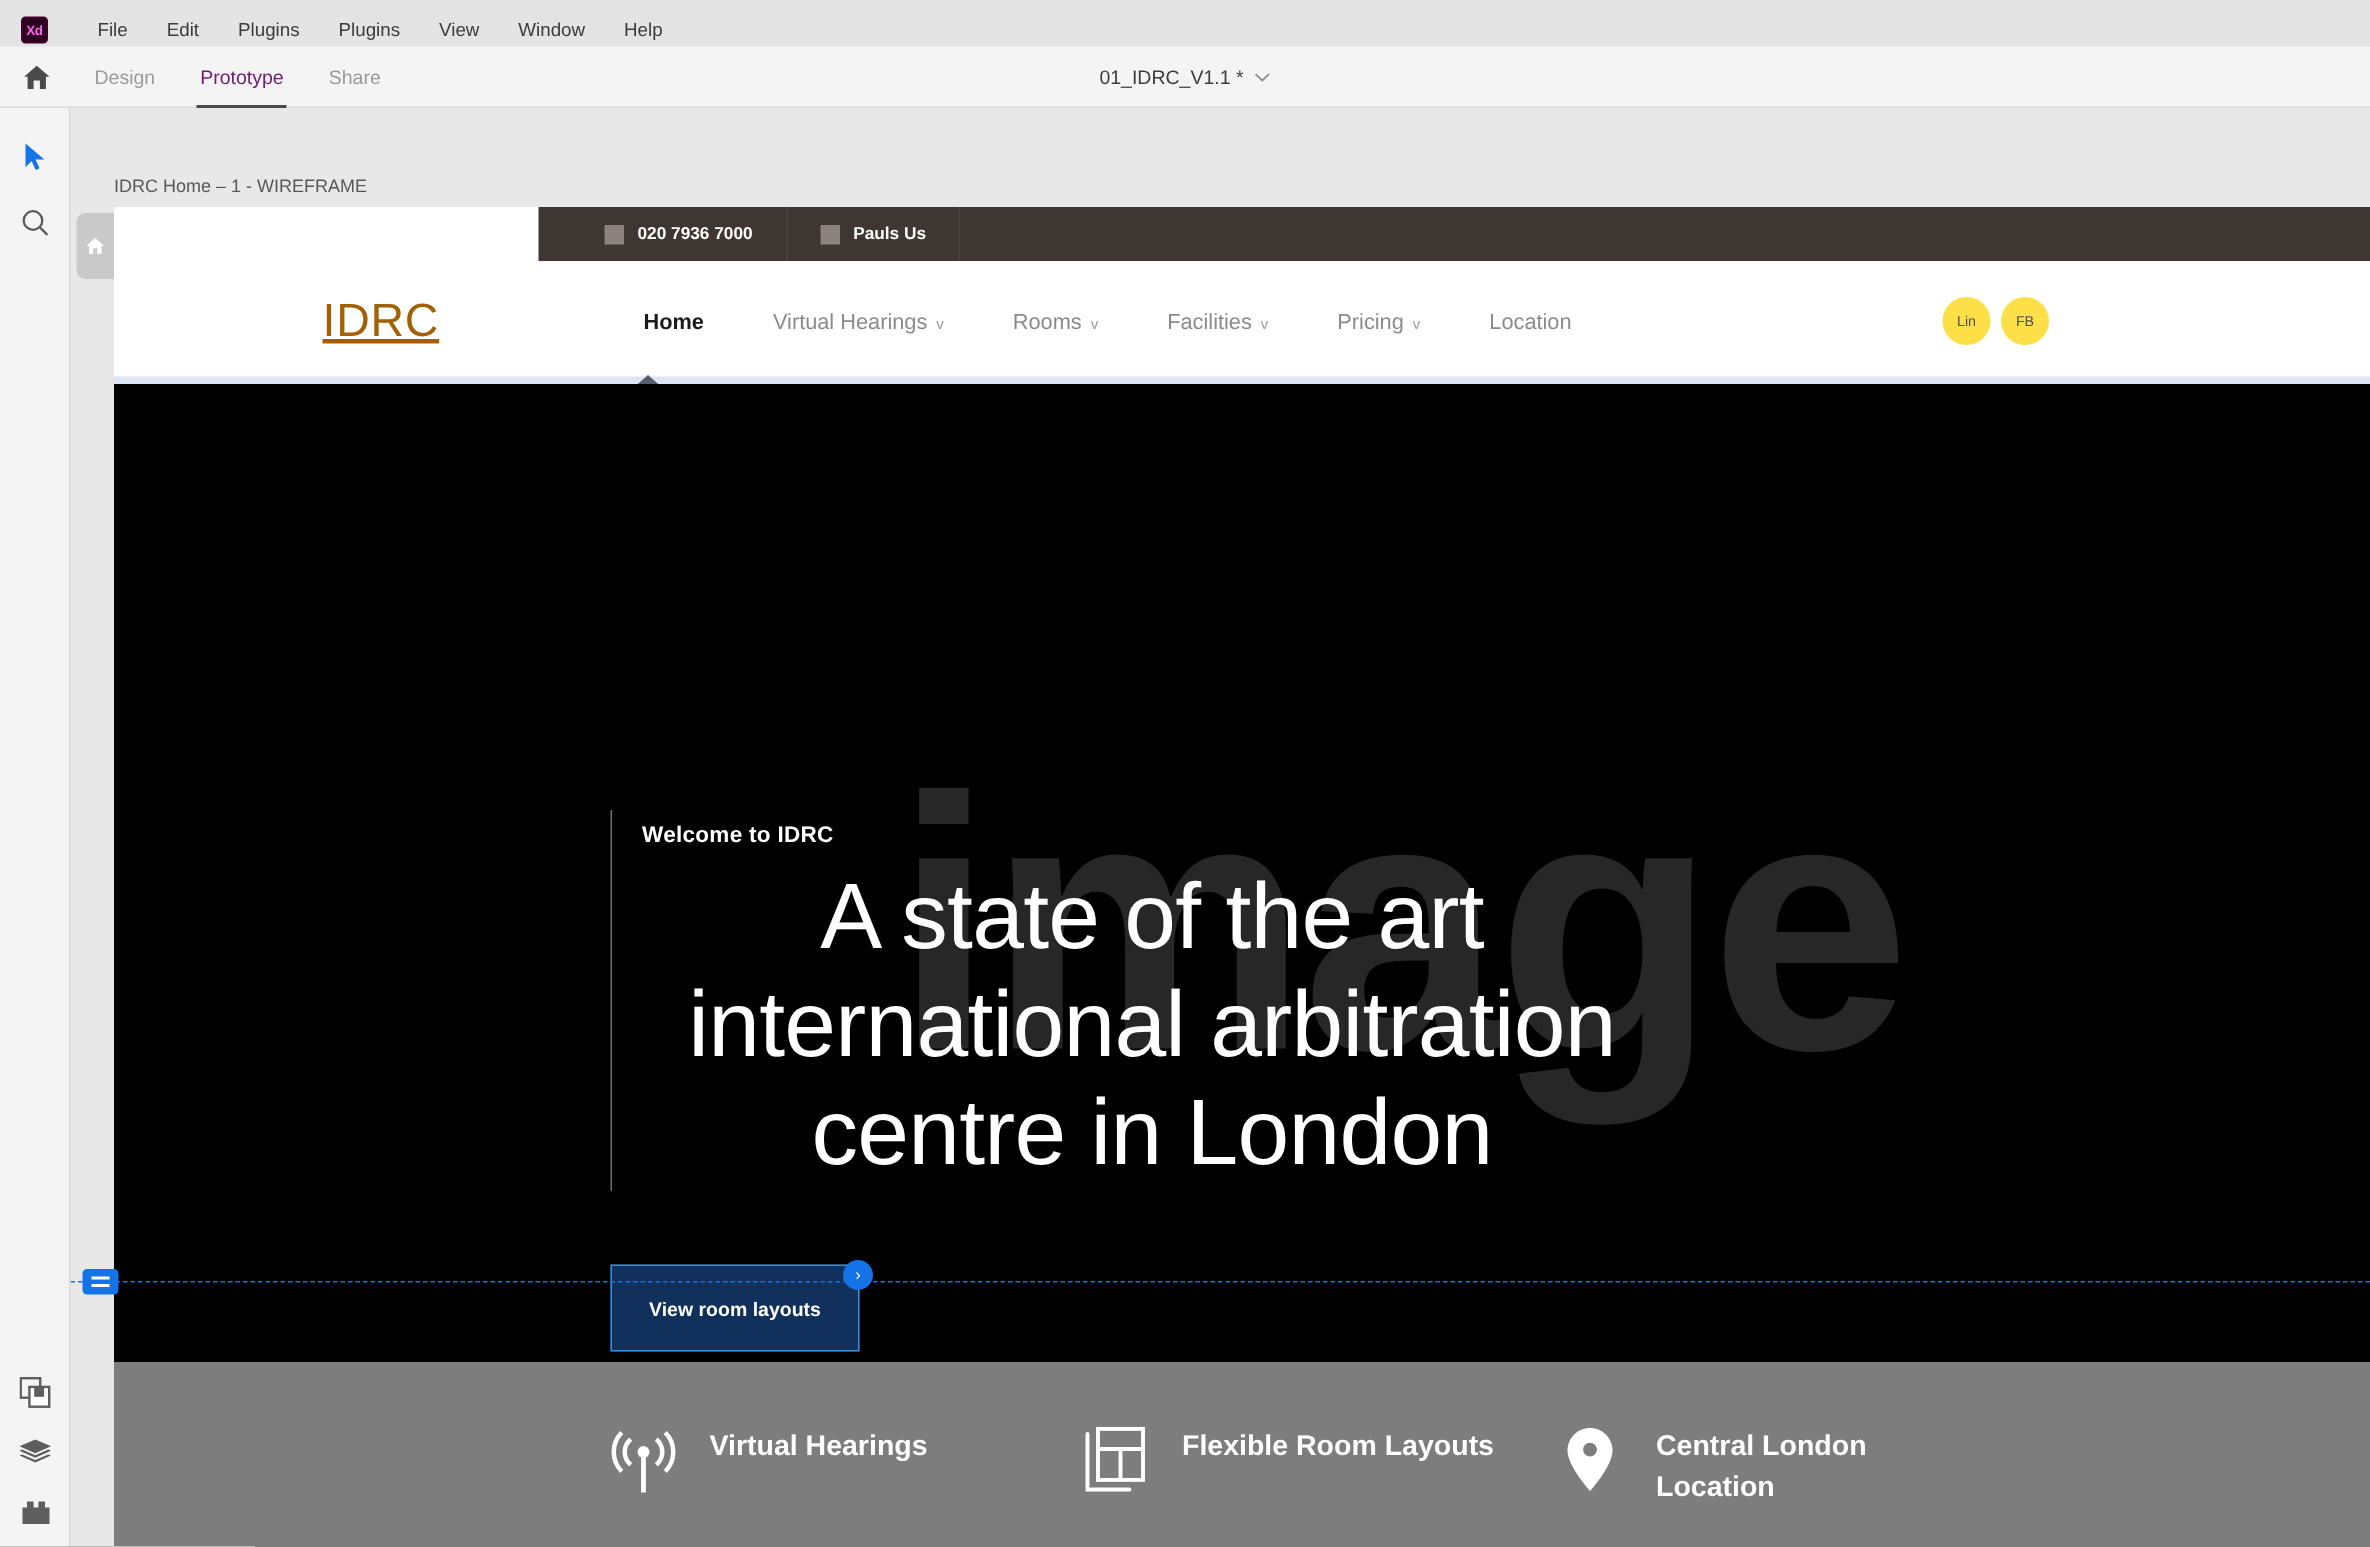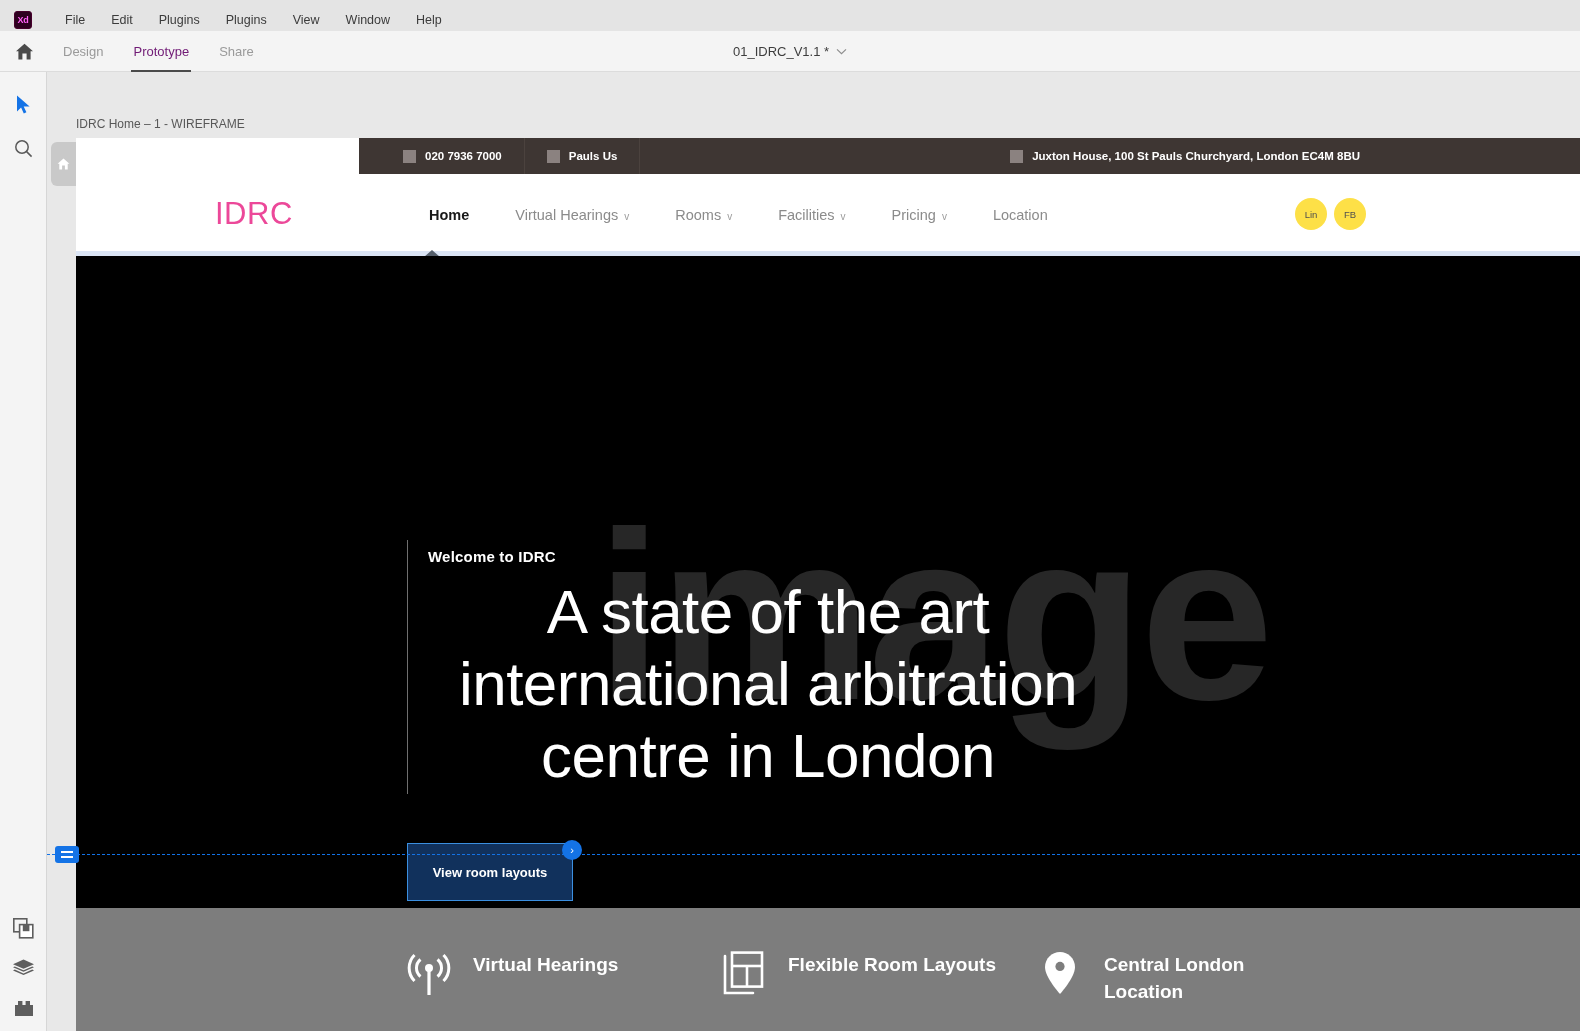--- a/index.html
+++ b/index.html
@@ -103,22 +103,22 @@
   .cb-spacer { flex: 1 1 auto; }
   .cb-item.addr { padding-right: 220px; }
 
   
   .navbar {
     position: absolute; left: 0; top: 36px; width: 1504px; height: 81px;
     background: #ffffff;
   }
   .logo {
     position: absolute; left: 139px; top: 22px;
-    font-size: 31px; color: #ec4899; letter-spacing: 0.5px;
-    font-family: "Liberation Sans", sans-serif; font-weight: 300;
+    font-size: 31px; color: #a16207; letter-spacing: 0.5px;
+    font-family: "Liberation Sans", sans-serif; font-weight: 300; text-decoration: underline;
   }
   .navlinks {
     position: absolute; left: 330px; top: 0; height: 81px;
     display: flex; align-items: center; gap: 0;
   }
   .navlink {
     font-size: 14.5px; color: #8b8b8b; padding: 0 23px;
     display: flex; align-items: baseline; gap: 6px; white-space: nowrap;
   }
   .navlink.active { color: #1a1a1a; font-weight: bold; }
@@ -297,24 +297,20 @@
           <span class="cb-sq"></span>
           <span>020 7936 7000</span>
         </div>
         <div class="cb-sep"></div>
         <div class="cb-item">
           <span class="cb-sq"></span>
           <span>Pauls Us</span>
         </div>
         <div class="cb-sep"></div>
         <div class="cb-spacer"></div>
-        <div class="cb-item addr">
-          <span class="cb-sq"></span>
-          <span>Juxton House, 100 St Pauls Churchyard, London EC4M 8BU</span>
-        </div>
       </div>
 
       <div class="navbar">
         <div class="logo">IDRC</div>
 
         <div class="navlinks">
           <div class="navlink active">
             <span>Home</span>
           </div>
           <div class="navlink">

